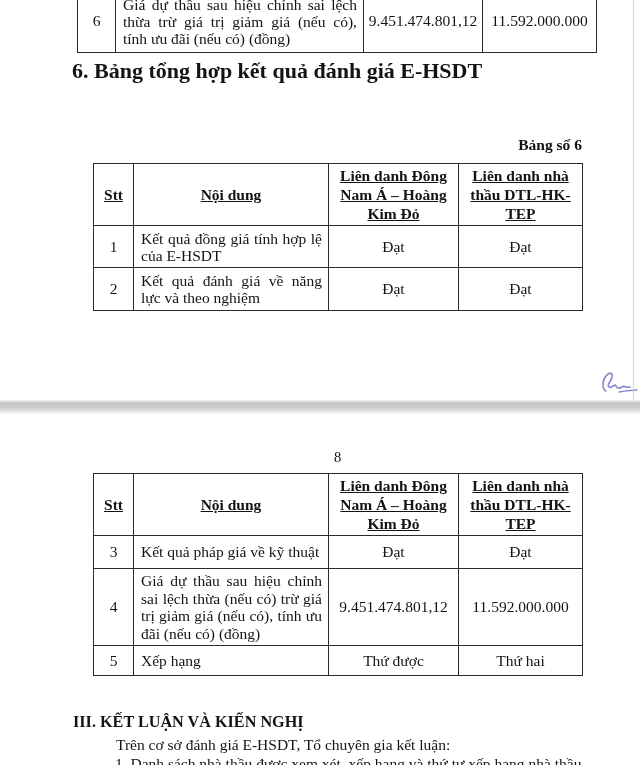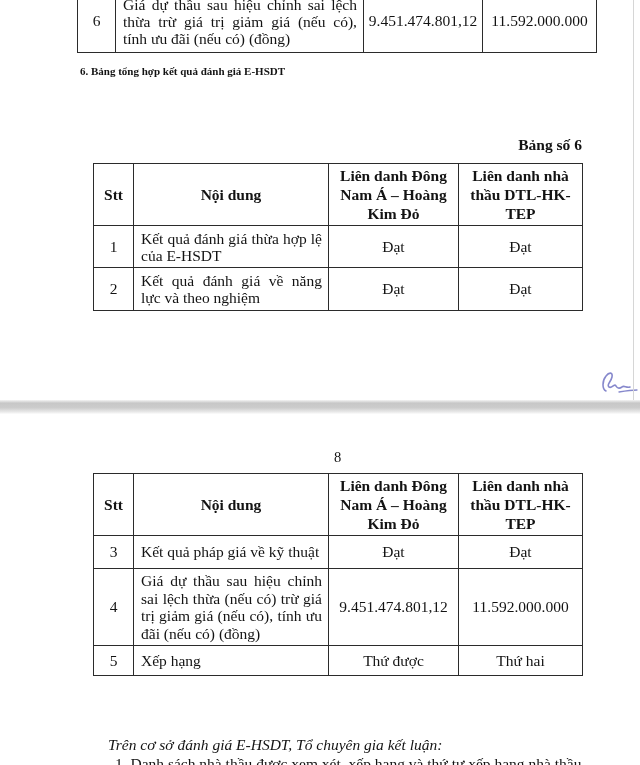--- a/index.html
+++ b/index.html
@@ -8,21 +8,21 @@
     background:#ffffff;color:#131313;
     font-family:"Liberation Serif","DejaVu Serif",serif;
     font-size:15.5px;line-height:18px;
   }
   .abs{position:absolute;}
   table{border-collapse:collapse;table-layout:fixed;}
   td,th{border:1px solid #2b2b2b;padding:0 4px;vertical-align:middle;overflow:hidden;}
   .stt{text-align:center;}
   .cell-text{text-align:justify;padding:2px 6px 2px 7px;}
   .cell-val{text-align:center;}
-  th{font-weight:bold;text-align:center;line-height:19px;padding:2px 3px;}
+  th{font-weight:bold;text-align:center;line-height:19px;padding:2px 3px;text-decoration:underline;}
   .bold{font-weight:bold;}
   .caption{font-weight:bold;}
   .sep-band{
     background:linear-gradient(to bottom,#f4f4f4 0%,#c7c7c7 22%,#cccccc 55%,#e9e9e9 85%,#fdfdfd 100%);
   }
   .edge-line{background:#d6d6d6;width:1px;}
   .pagenum{text-align:center;font-size:14.5px;}
   .just{text-align:justify;}
 </style>
 </head>
@@ -42,42 +42,42 @@
       <tbody>
           <tr style="height:63px;">
         <td class="stt">6</td>
         <td class="cell-text" style="line-height:17px;">Giá dự thầu sau hiệu chỉnh sai lệch thừa trừ giá trị giảm giá (nếu có), tính ưu đãi (nếu có) (đồng)</td>
         <td class="cell-val">9.451.474.801,12</td>
         <td class="cell-val">11.592.000.000</td>
       </tr>
     </tbody>
       </table>
 
-    <div class="abs bold" style="left:80px;top:62px;width:520px;font-size:11px;">6. Bảng tổng hợp kết quả đánh giá E-HSDT</div>
+    <div class="abs bold" style="left:72px;top:62px;width:520px;font-size:22px;">6. Bảng tổng hợp kết quả đánh giá E-HSDT</div>
 
 
     <div class="abs caption" style="left:382px;top:136px;width:200px;text-align:right;">Bảng số 6</div>
 
     <table class="abs" style="left:93px;top:163px;width:489px;">
       <colgroup>
           <col style="width:40px">
           <col style="width:195px">
           <col style="width:130px">
           <col style="width:124px">
         </colgroup>
       <tbody>
           <tr style="height:62px;">
         <th>Stt</th>
         <th>Nội dung</th>
         <th>Liên danh Đông Nam Á – Hoàng Kim Đỏ</th>
         <th>Liên danh nhà thầu DTL-HK-TEP</th>
       </tr>
       <tr style="height:42px;">
         <td class="stt">1</td>
-        <td class="cell-text" style="line-height:17px;">Kết quả đánh giá thừa hợp lệ của E-HSDT</td>
+        <td class="cell-text" style="line-height:17px;">Kết quả đồng giá tính hợp lệ của E-HSDT</td>
         <td class="cell-val">Đạt</td>
         <td class="cell-val">Đạt</td>
       </tr>
       <tr style="height:43px;">
         <td class="stt">2</td>
         <td class="cell-text" style="line-height:17px;">Kết quả đánh giá về năng lực và theo nghiệm</td>
         <td class="cell-val">Đạt</td>
         <td class="cell-val">Đạt</td>
       </tr>
     </tbody>
@@ -125,19 +125,20 @@
       </tr>
       <tr style="height:30px;">
         <td class="stt">5</td>
         <td class="cell-text">Xếp hạng</td>
         <td class="cell-val">Thứ được</td>
         <td class="cell-val">Thứ hai</td>
       </tr>
     </tbody>
       </table>
 
+    <div class="abs bold" style="left:73px;top:299px;width:520px;font-size:16.2px;">III. KẾT LUẬN VÀ KIẾN NGHỊ</div>
 
-    <div class="abs" style="left:108px;top:322px;width:480px;font-style:italic;">Trên cơ sở đánh giá E-HSDT, Tổ chuyên gia kết luận:</div>
+    <div class="abs" style="left:116px;top:322px;width:480px;">Trên cơ sở đánh giá E-HSDT, Tổ chuyên gia kết luận:</div>
 
     <div class="abs" style="left:115px;top:341px;width:480px;">1. Danh sách nhà thầu được xem xét, xếp hạng và thứ tự xếp hạng nhà thầu</div>
   </div>
 
 </div>
 
 </body></html>

